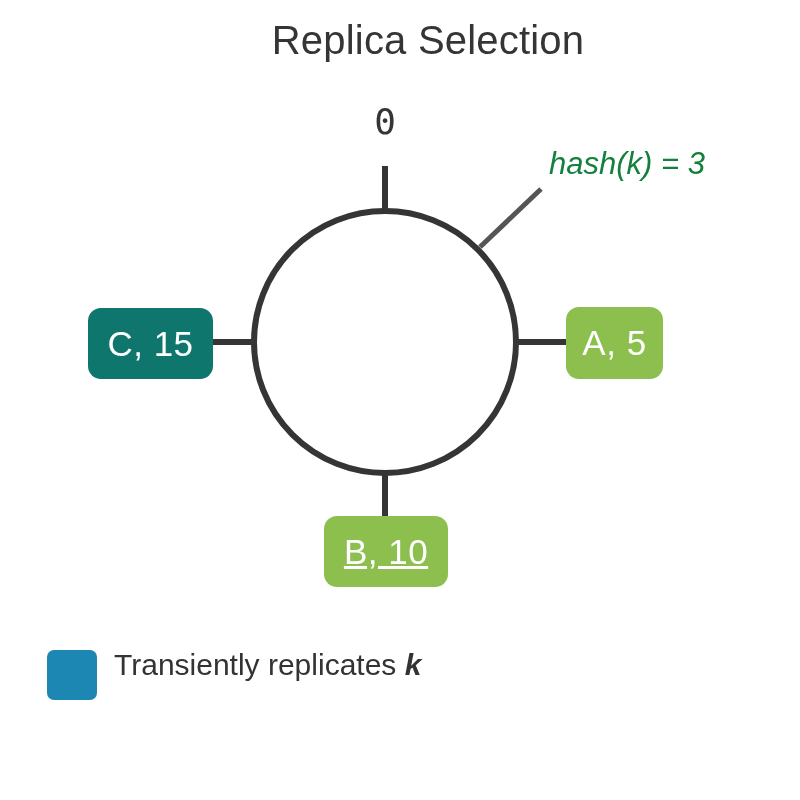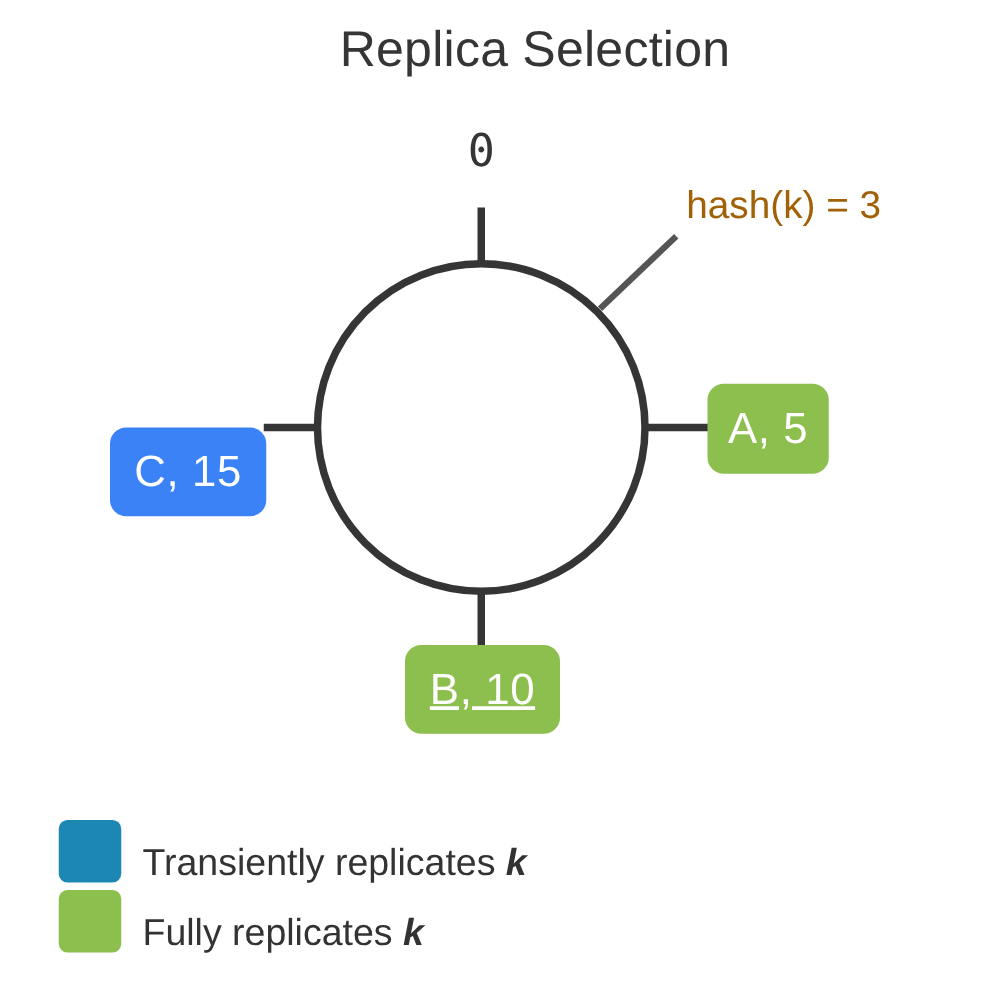--- a/index.html
+++ b/index.html
@@ -59,23 +59,24 @@
     color: #353535;
     line-height: 1;
   }
 
   
   .hash-label {
     position: absolute;
     left: 549px;
     top: 147px;
     font-size: 31px;
-    color: #a16207;
+    color: #15803d;
     white-space: nowrap;
     line-height: 1.1;
+    font-style: italic;
   }
 
   
   .node-box {
     position: absolute;
     border-radius: 13px;
     display: flex;
     align-items: center;
     justify-content: center;
     color: #ffffff;
@@ -92,21 +93,21 @@
   #node-b { left: 324px; top: 516px; width: 124px; height: 71px; }
 
   
   .legend {
     position: absolute;
     left: 47px;
     top: 650px;
   }
   .legend-row {
     display: flex;
-    align-items: flex-end;
+    align-items: flex-start;
     height: 56px;
   }
   .legend-swatch {
     width: 50px;
     height: 50px;
     border-radius: 7px;
     flex: 0 0 auto;
   }
   .legend-text {
     margin-left: 17px;
@@ -143,39 +144,33 @@
   </svg>
 
   <div class="zero-label">0</div>
 
   <div class="hash-label">hash(k) = 3</div>
 
   <div id="node-a" class="node-box node-green" style="background: rgb(140, 191, 77);">
     <span>A, 5</span>
   </div>
 
-  <div id="node-c" class="node-box node-blue" style="background: #3b82f6; margin-top: 34px;">
+  <div id="node-c" class="node-box node-blue" style="background: #0f766e;">
     <span>C, 15</span>
   </div>
 
   <div id="node-b" class="node-box node-green" style="background: rgb(140, 191, 77); text-decoration: underline;">
     <span>B, 10</span>
   </div>
 
   <div class="legend">
 
     <div class="legend-row">
       <div class="legend-swatch" style="background: rgb(29, 135, 180);"></div>
       <div class="legend-text">
         <span>Transiently replicates </span><span class="key-var">k</span>
       </div>
     </div>
 
-    <div class="legend-row">
-      <div class="legend-swatch" style="background: rgb(140, 191, 77);"></div>
-      <div class="legend-text">
-        <span>Fully replicates </span><span class="key-var">k</span>
-      </div>
-    </div>
 
   </div>
 
 </div>
 
 </body></html>

